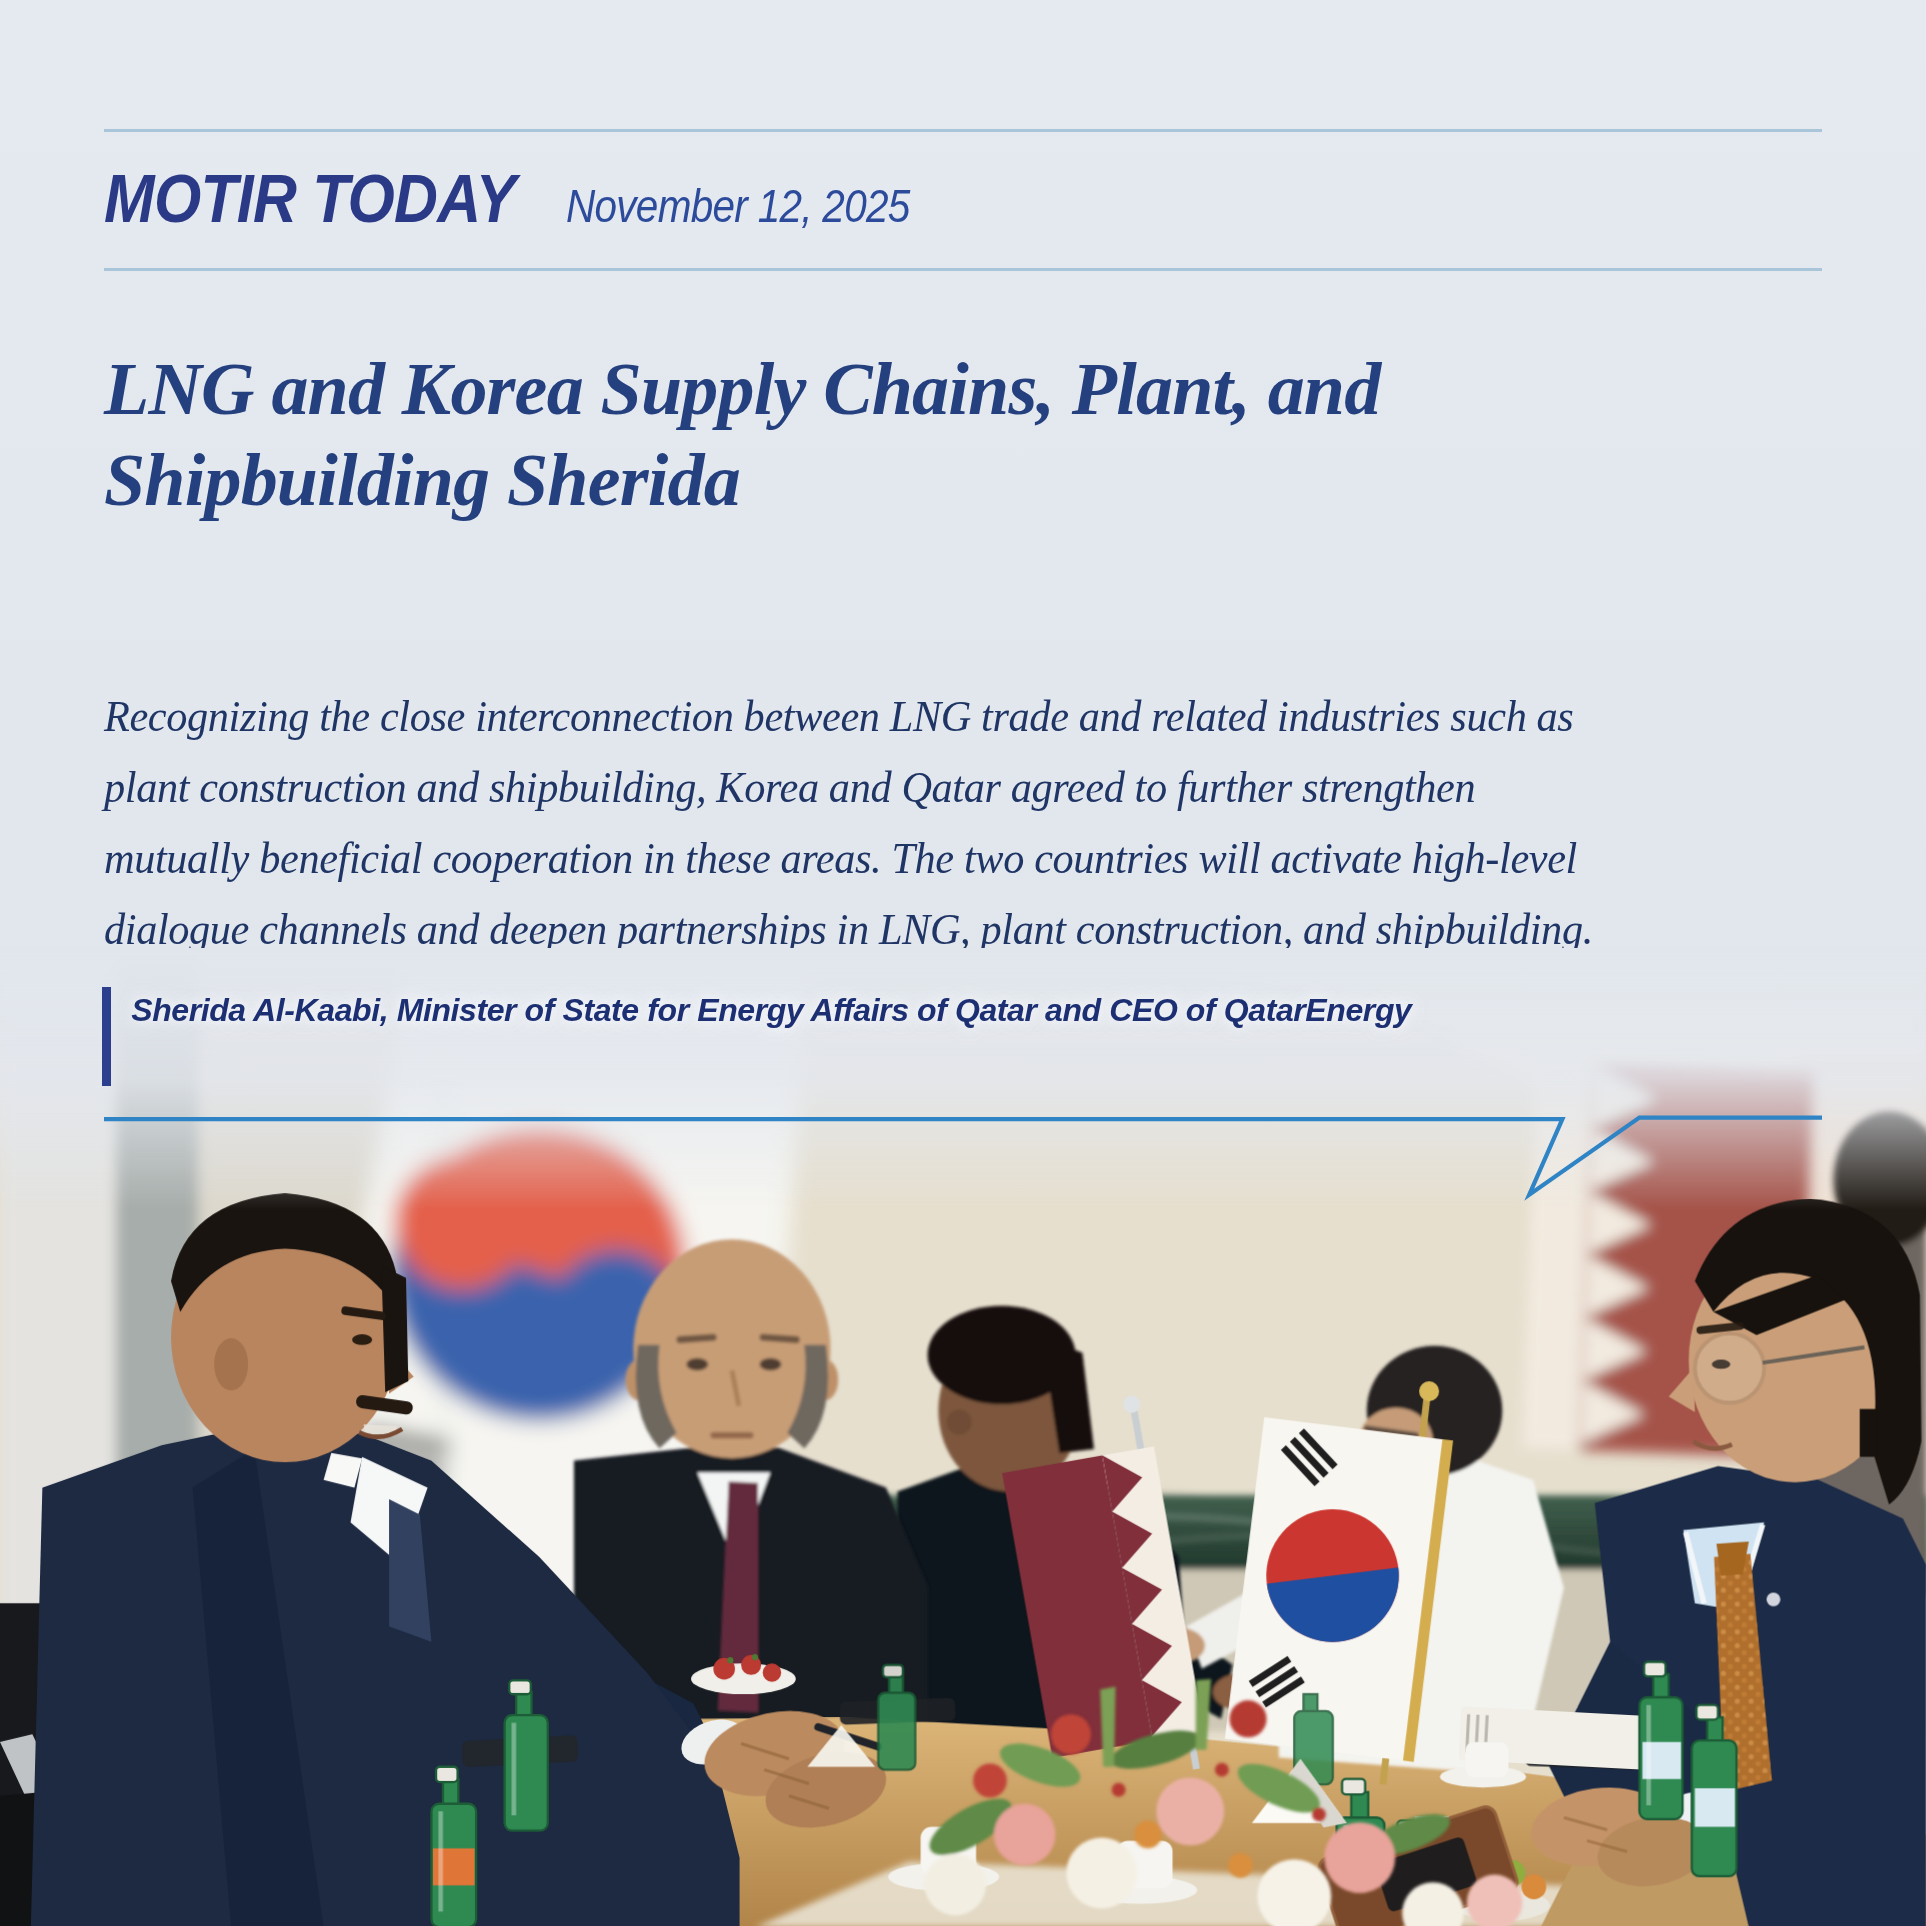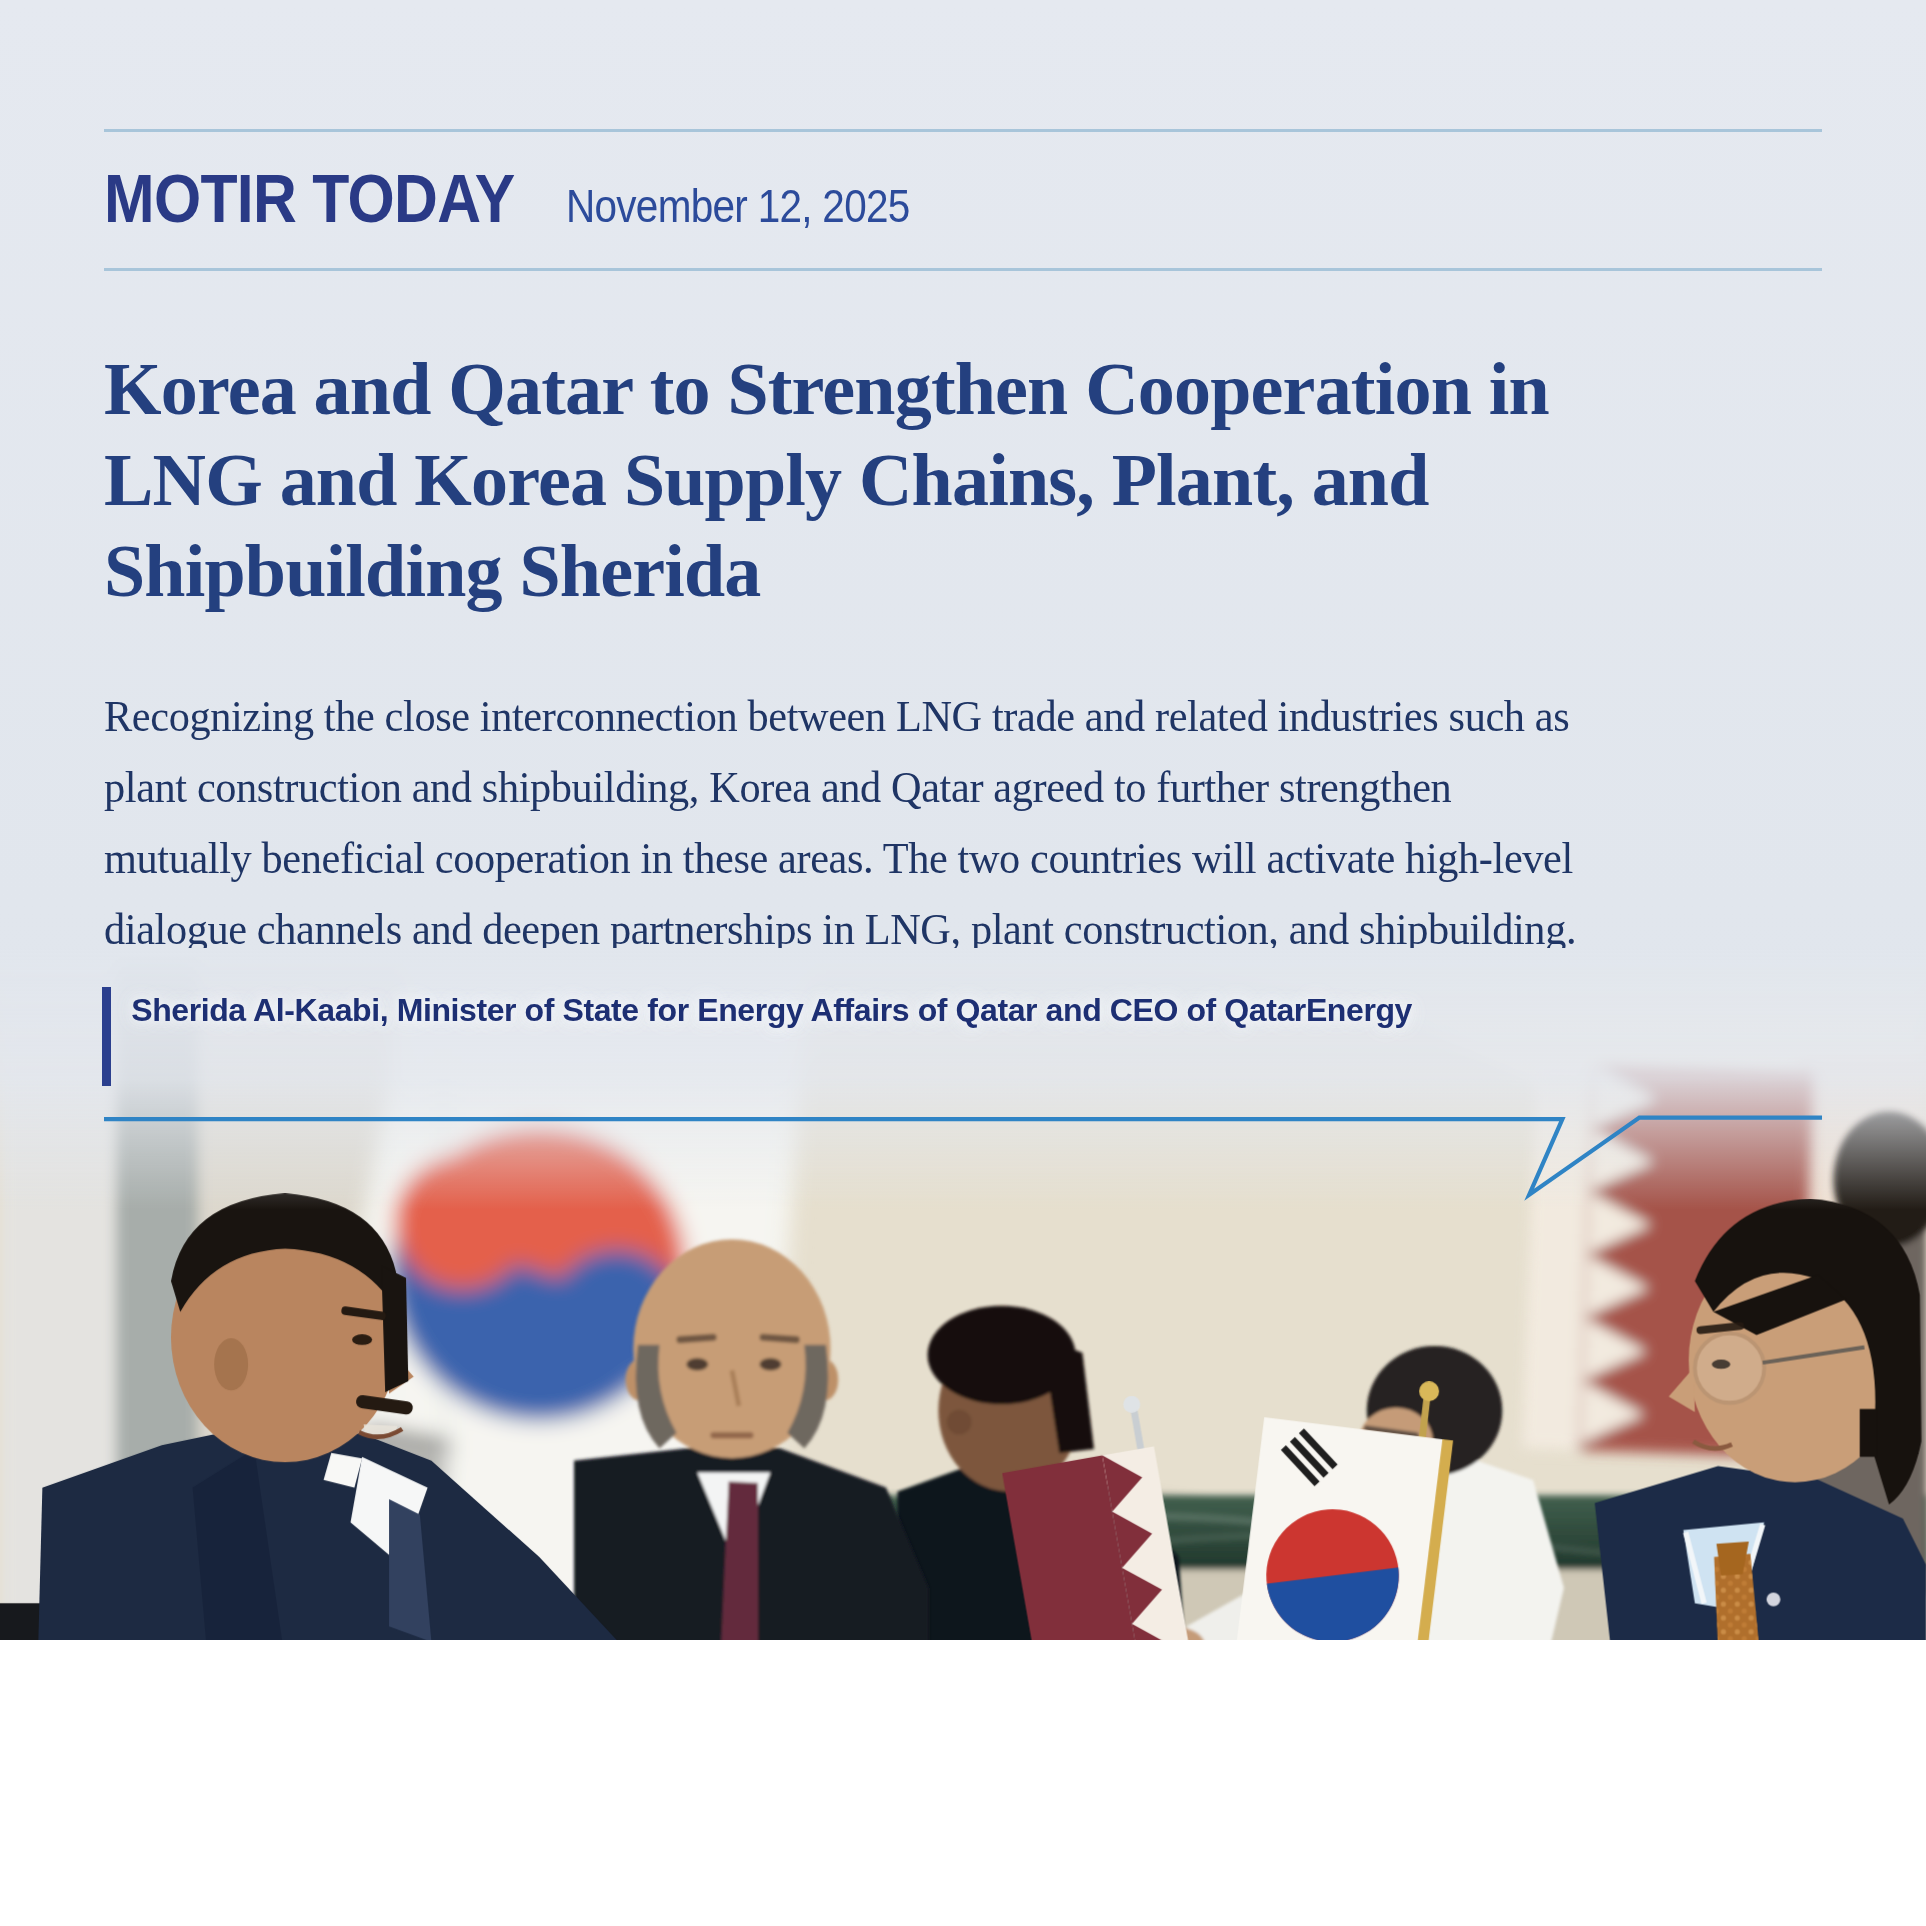--- a/index.html
+++ b/index.html
@@ -1,21 +1,22 @@
 <!DOCTYPE html>
 <html style="font-size:12.3px"><head>
 <meta charset="utf-8">
 <style>
   html,body{margin:0;padding:0;}
   .page{
     position:relative;
-    width:1926px;height:1640px;
+    width:1926px;height:1926px;
     overflow:hidden;
     background:linear-gradient(180deg,#e5e9f0 0%,#e1e6ed 55%,#dfe4eb 100%);
     font-family:"Liberation Sans",sans-serif;
+    font-style:italic;
   }
   .rule{position:absolute;left:104px;width:1718px;height:3.1px;background:#a8c5da;}
   .rule-top{top:129px;}
   .rule-mid{top:268px;}
 
   .header-row{position:absolute;left:104px;top:153px;width:1718px;height:85px;}
   .brand{
     position:absolute;left:0;bottom:0;
     font-size:69px;font-weight:700;color:#2a3a86;letter-spacing:-0.8px;
     transform:scaleX(.88);transform-origin:left bottom;white-space:nowrap;
@@ -65,21 +66,20 @@
 
   <div class="header-row">
     <div class="brand">MOTIR TODAY</div>
     <div class="date">November 12, 2025</div>
   </div>
 
 
   <div class="rule rule-mid"></div>
 
   <div class="headline">
-    <div>Korea and Qatar to Strengthen Cooperation in</div>
     <div>LNG and Korea Supply Chains, Plant, and</div>
     <div>Shipbuilding Sherida</div>
   </div>
 
   <div class="bodytext">
     <div>Recognizing the close interconnection between LNG trade and related industries such as</div>
     <div>plant construction and shipbuilding, Korea and Qatar agreed to further strengthen</div>
     <div>mutually beneficial cooperation in these areas. The two countries will activate high-level</div>
     <div>dialogue channels and deepen partnerships in LNG, plant construction, and shipbuilding.</div>
   </div>

